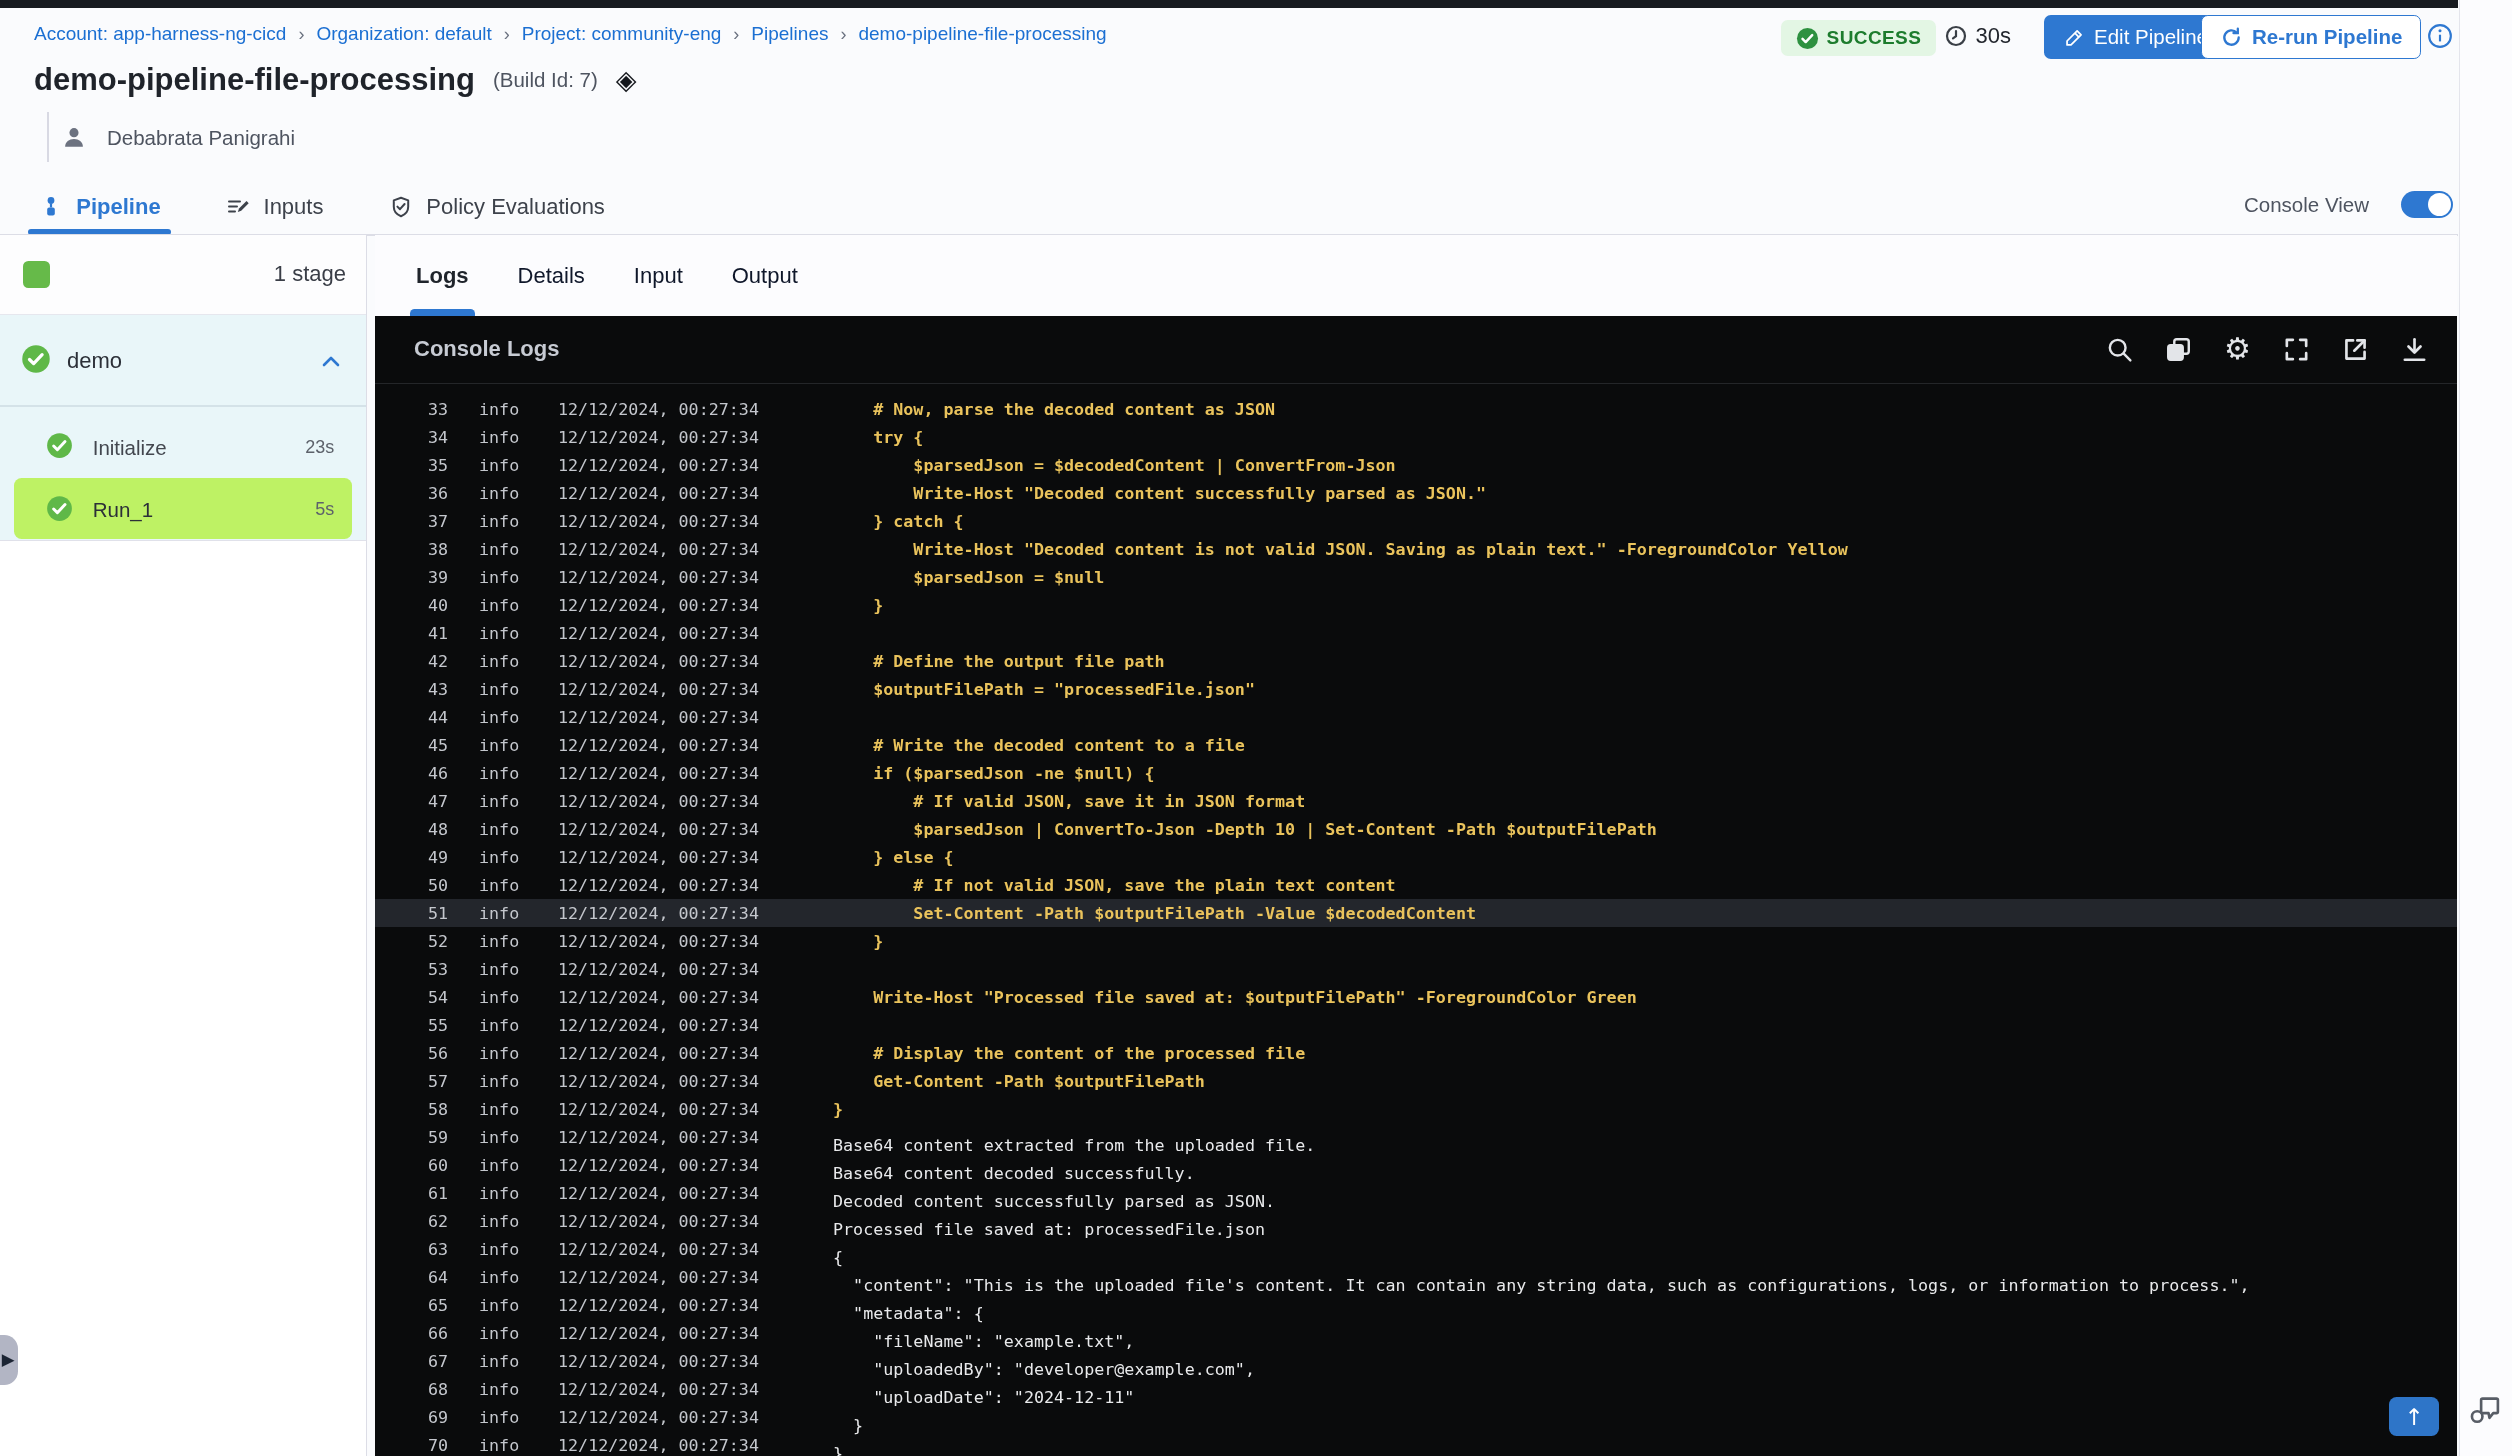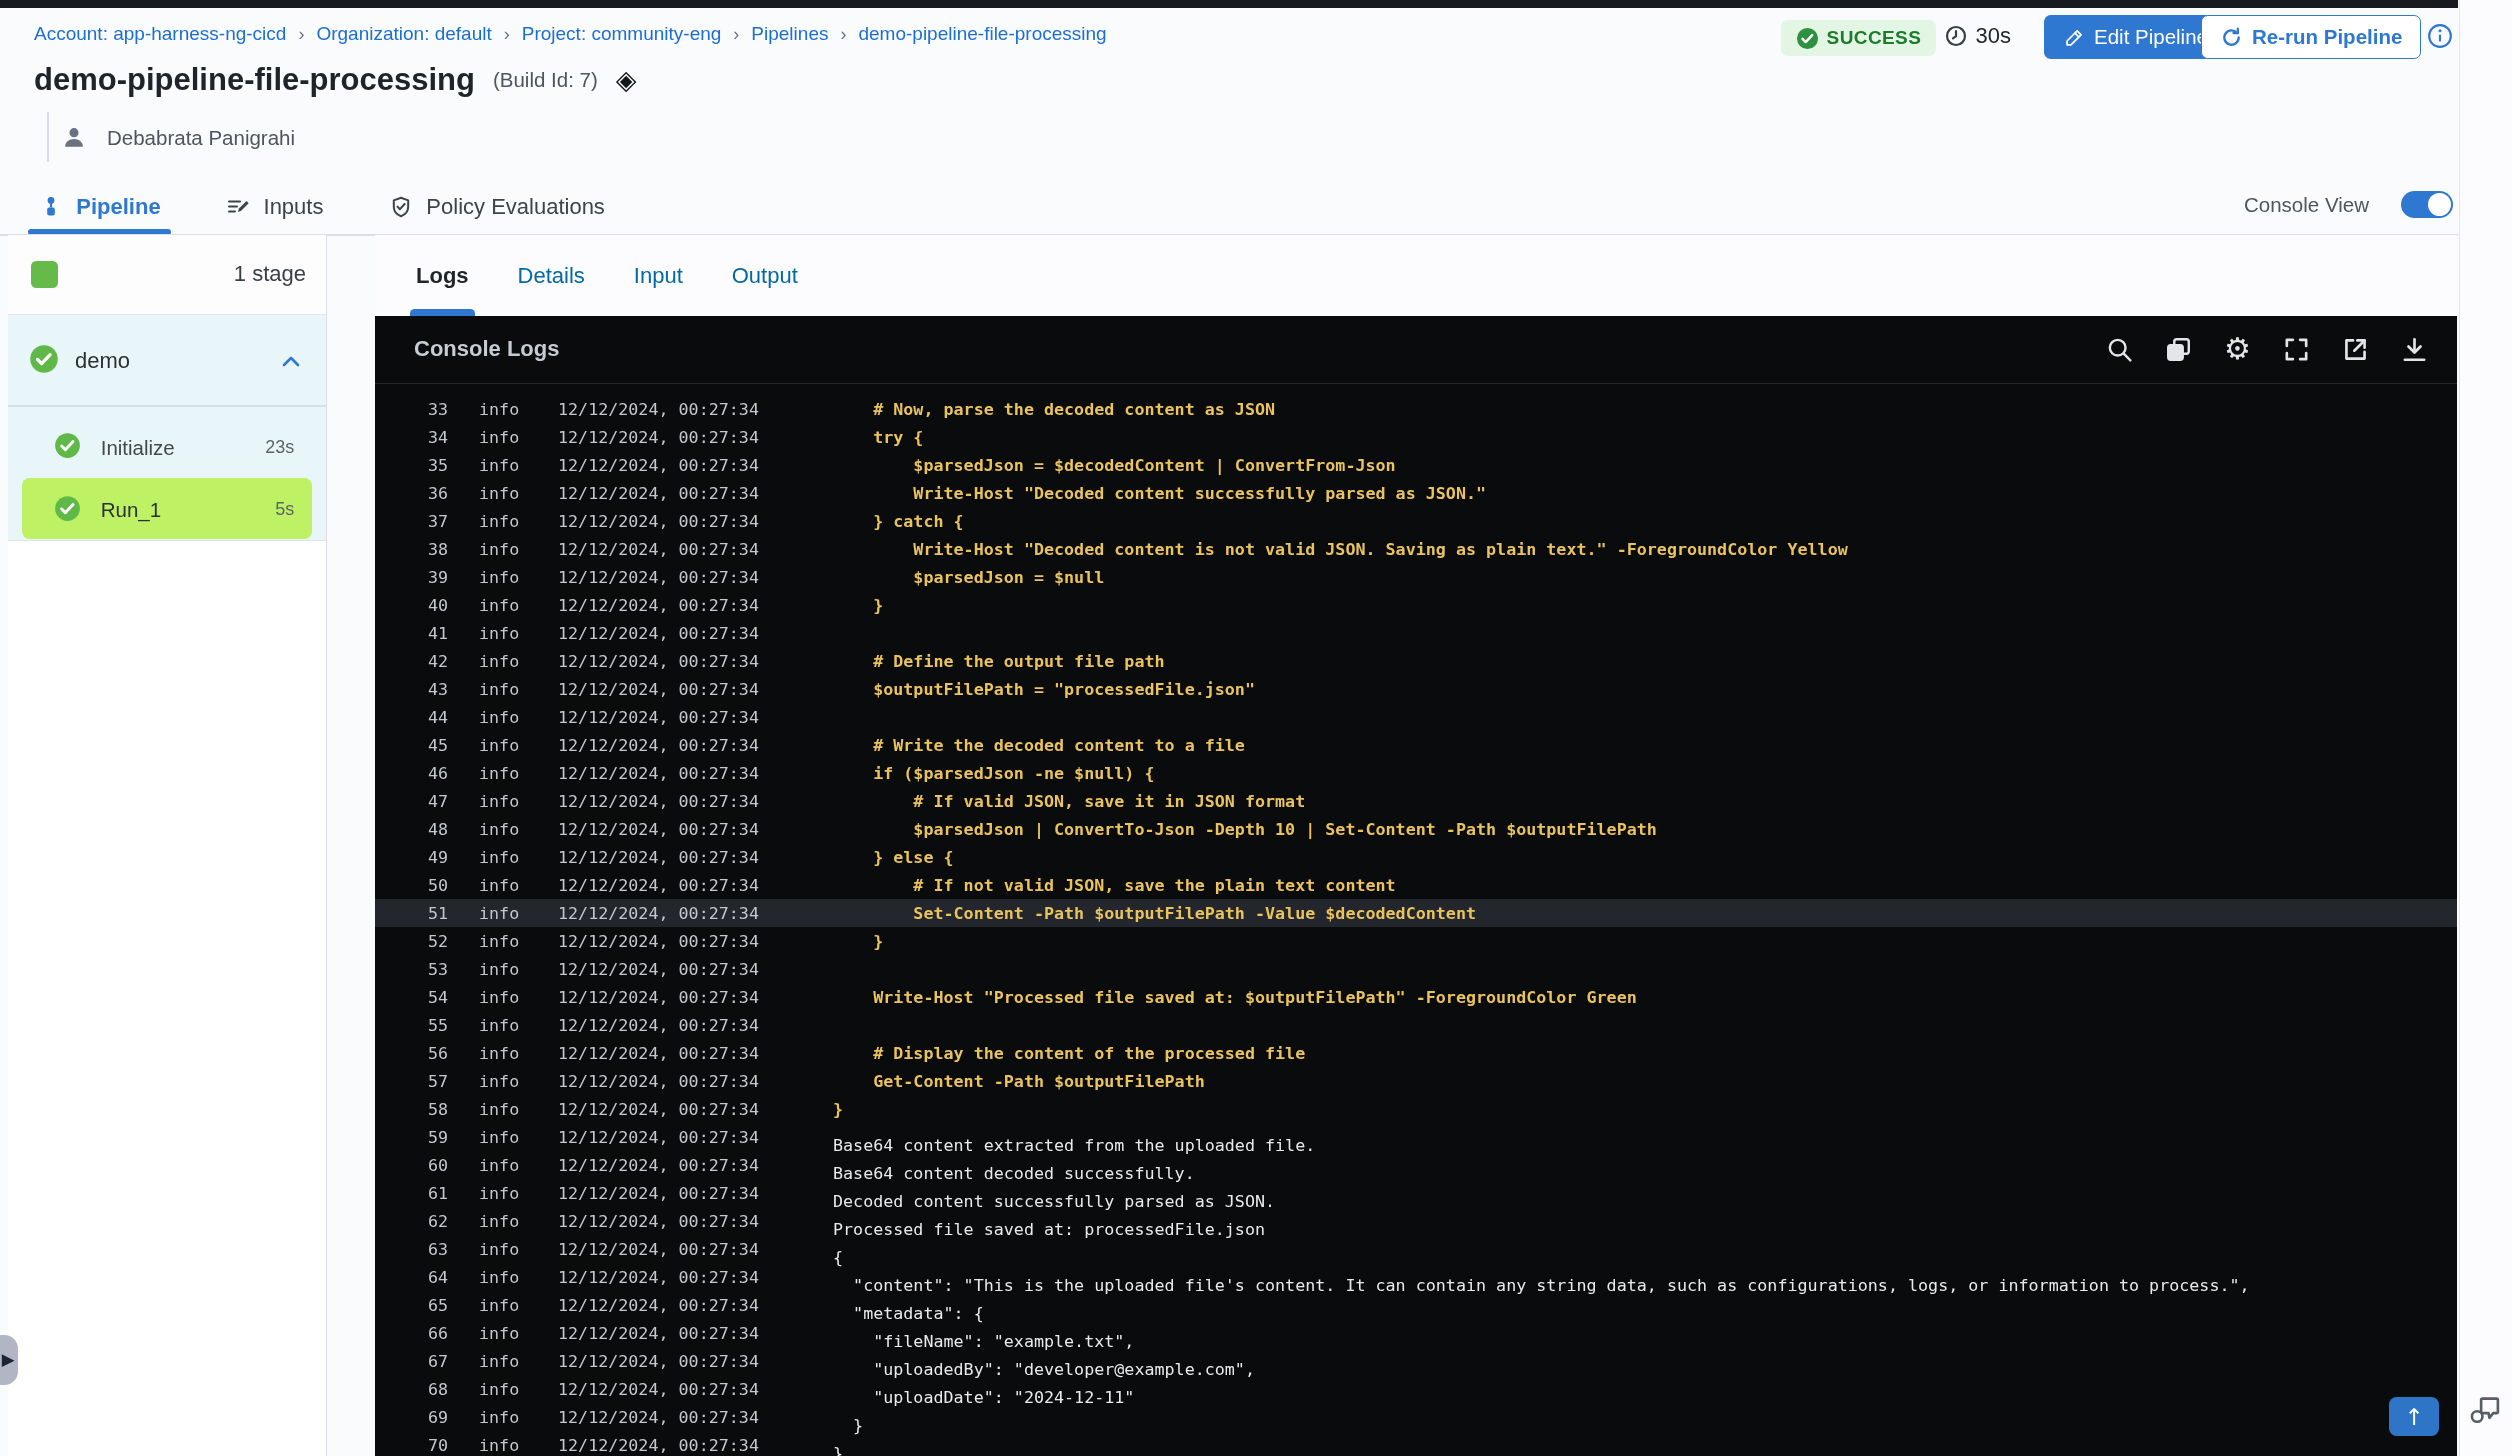--- a/index.html
+++ b/index.html
@@ -63,21 +63,21 @@
   .header-sep{position:absolute;left:0;top:234px;width:2458px;height:1.5px;background:#dcdde6;}
 
   .console-view{position:absolute;left:2244px;top:191px;display:flex;align-items:center;gap:32px;}
   .cv-label{font-size:20.5px;color:#4e5460;}
   .toggle{width:52px;height:27px;border-radius:15px;background:#2e78d1;position:relative;cursor:pointer;}
   .toggle .knob{position:absolute;right:2.3px;top:2.3px;width:23px;height:23px;border-radius:50%;background:#fff;}
   .cv-info{width:24px;height:24px;color:#5f84ad;}
   .cv-info svg{width:100%;height:100%;}
 
   
-  .sidebar{position:absolute;left:8px;top:235px;width:319px;height:1221px;background:#fff;border-right:1.5px solid #dcdde6;box-sizing:border-box;}
+  .sidebar{position:absolute;left:0;top:235px;width:367px;height:1221px;background:#fff;border-right:1.5px solid #dcdde6;box-sizing:border-box;}
   .stage-count-row{position:relative;height:79px;border-bottom:1.5px solid #e6e7ee;background:#fdfdfe;}
   .stage-swatch{position:absolute;left:23px;top:26px;width:27px;height:27px;border-radius:5.3px;background:#66ba49;}
   .stage-count{position:absolute;right:20px;top:26px;font-size:22px;color:#3a3e47;}
   .accordion{position:relative;height:226px;background:#e9f6f9;border-bottom:1.5px solid #e0e1ea;box-sizing:border-box;}
   .stage-row{position:relative;height:90px;cursor:pointer;}
   .check-lg{position:absolute;left:21px;top:29px;width:30px;height:30px;}
   .stage-name{position:absolute;left:67px;top:33px;font-size:22px;font-weight:500;color:#2c3038;}
   .chevron{position:absolute;right:23px;top:35px;width:24px;height:24px;color:#2e78d1;}
   .chevron svg{width:100%;height:100%;}
   .acc-divider{height:1.5px;background:#d4e2e8;margin:0 0;}
@@ -88,21 +88,21 @@
   .step-name{position:absolute;left:79px;top:20px;font-size:20.5px;color:#43474f;}
   .step-row.selected .step-name{color:#2c3038;}
   .step-dur{position:absolute;right:18px;top:21px;font-size:18px;color:#5d626b;color:#5d626b;}
 
   .handle{position:absolute;left:0;top:1335px;width:18px;height:50px;background:#b2b5c4;border-radius:0 13.7px 13.7px 0;
           display:flex;align-items:center;justify-content:center;cursor:pointer;}
   .handle .tri{color:#1b2433;font-size:16.7px;line-height:1;margin-left:-1.5px;}
 
   
   .logtabs{position:absolute;left:375px;top:235px;width:2082px;height:81px;background:#fcfcfe;display:flex;align-items:center;gap:49px;padding-left:41px;box-sizing:border-box;}
-  .l-tab{position:relative;font-size:22px;color:#0369a1;cursor:pointer;height:100%;display:flex;align-items:center;}
+  .l-tab{position:relative;font-size:22px;color:#0f172a;cursor:pointer;height:100%;display:flex;align-items:center;}
   .l-tab.active{font-weight:bold;color:#1f242b;}
   .l-tab.active::after{content:"";position:absolute;left:-6px;right:-6px;bottom:0;height:6.8px;border-radius:4.6px 4.6px 0 0;background:#2e78d1;}
 
   
   .console{position:absolute;left:375px;top:316px;width:2082px;height:1141px;background:#0a0b0c;}
   .console-header{position:relative;height:67px;border-bottom:0.8px solid #242629;}
   .console-title{position:absolute;left:39px;top:20px;font-size:22px;font-weight:600;color:#c7cbd3;}
   .console-icons{position:absolute;right:26px;top:16.7px;display:flex;align-items:center;gap:26px;}
   .c-icon{width:33px;height:33px;color:#e3e5e9;background:none;border:none;cursor:pointer;display:flex;align-items:center;justify-content:center;padding:0;}
   .c-icon svg{width:29px;height:29px;}

